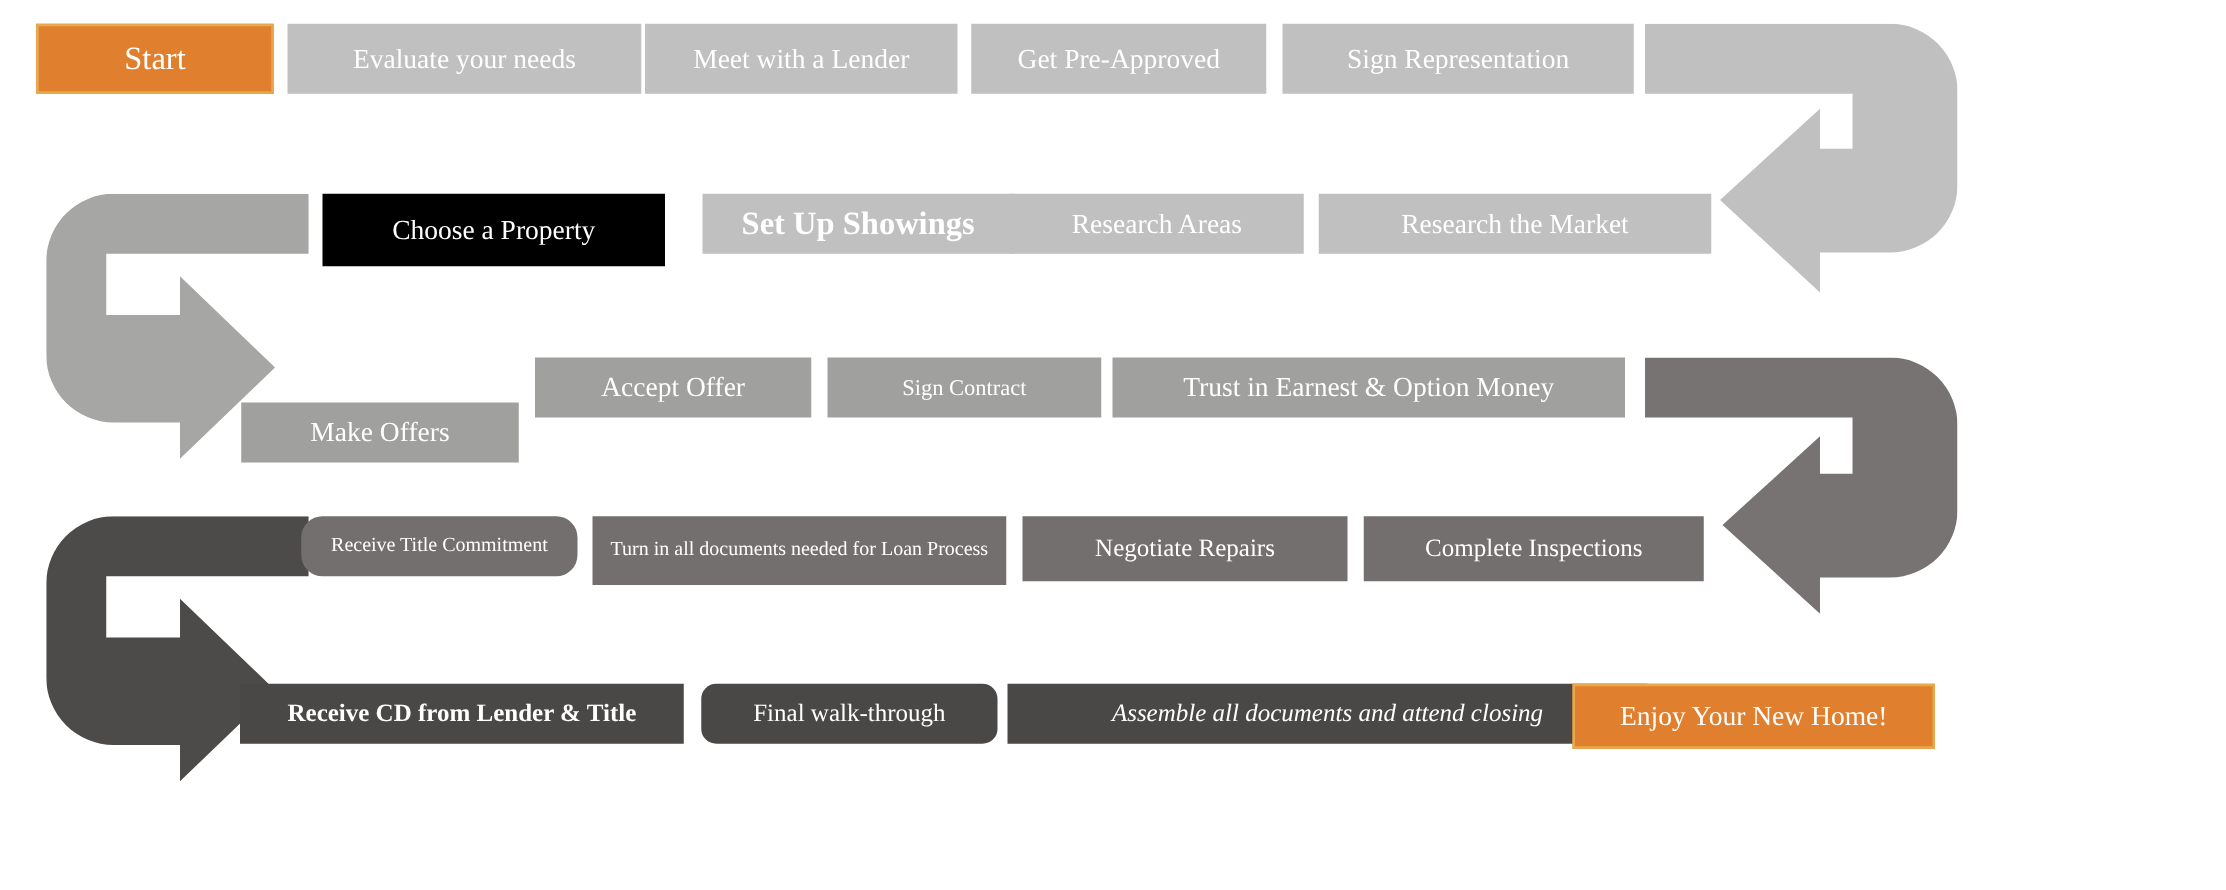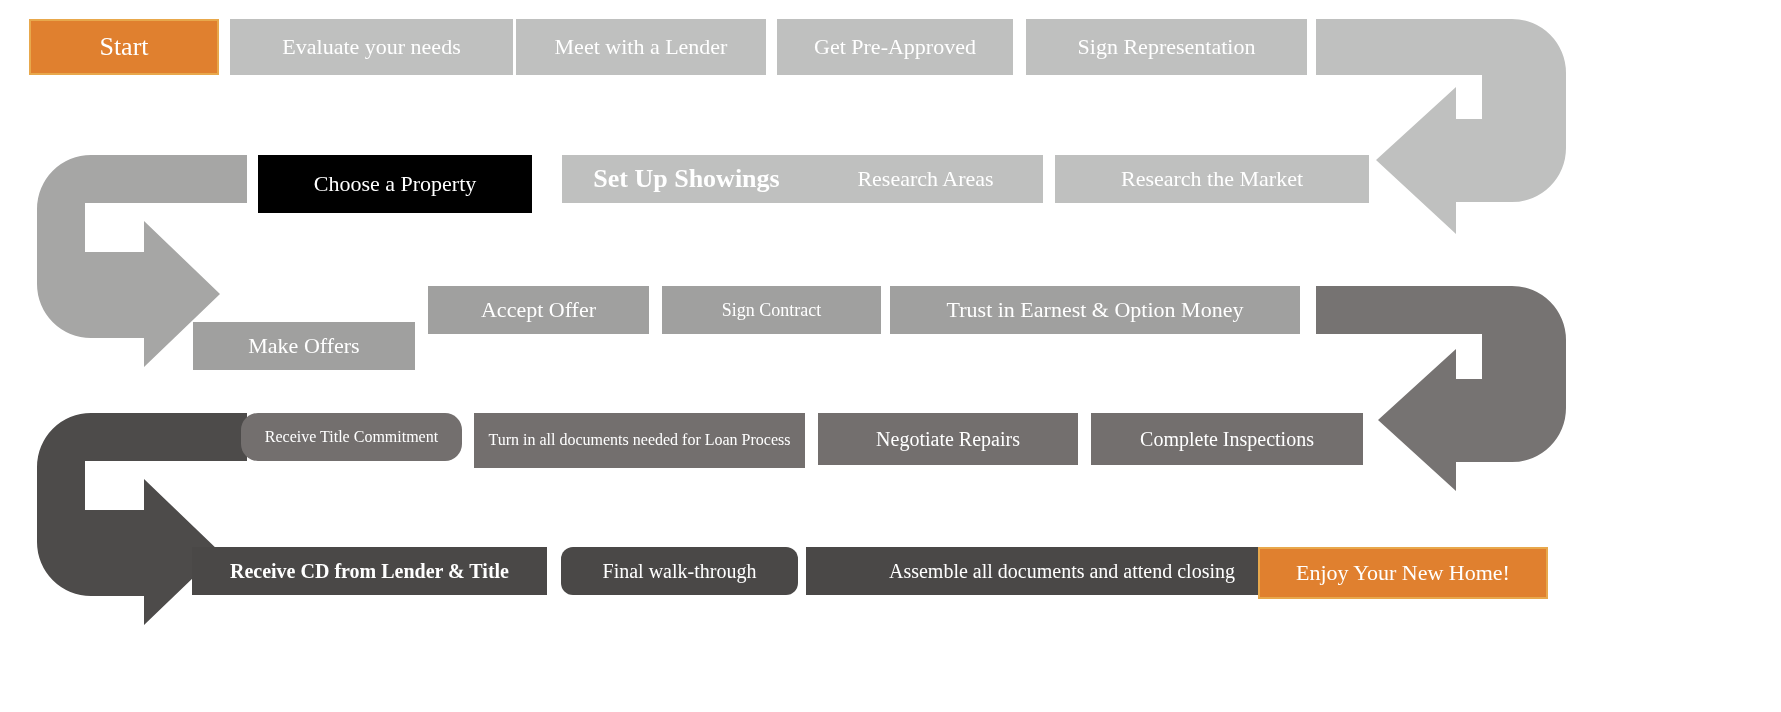--- a/index.html
+++ b/index.html
@@ -79,16 +79,16 @@
   <div class="box" style="left: 662px; top: 286px; width: 219px; height: 48px; background: rgb(160, 160, 159); font-size: 18px; color: rgb(255, 255, 255);">Sign Contract</div>
   <div class="box" style="left: 890px; top: 286px; width: 410px; height: 48px; background: rgb(160, 160, 159); font-size: 22px; color: rgb(255, 255, 255);">Trust in Earnest &amp; Option Money</div>
 
   <div class="box" style="left: 241px; top: 413px; width: 221px; height: 48px; background: rgb(115, 111, 110); font-size: 16px; color: rgb(255, 255, 255); border-radius: 17px;">Receive Title Commitment</div>
   <div class="box" style="left: 474px; top: 413px; width: 331px; height: 55px; background: rgb(115, 111, 110); font-size: 16px; color: rgb(255, 255, 255);">Turn in all documents needed for Loan Process</div>
   <div class="box" style="left: 818px; top: 413px; width: 260px; height: 52px; background: rgb(115, 111, 110); font-size: 20px; color: rgb(255, 255, 255);">Negotiate Repairs</div>
   <div class="box" style="left: 1091px; top: 413px; width: 272px; height: 52px; background: rgb(115, 111, 110); font-size: 20px; color: rgb(255, 255, 255);">Complete Inspections</div>
 
   <div class="box" style="left: 192px; top: 547px; width: 355px; height: 48px; background: rgb(74, 72, 71); font-size: 20px; color: rgb(255, 255, 255); font-weight: bold;">Receive CD from Lender &amp; Title</div>
   <div class="box" style="left: 561px; top: 547px; width: 237px; height: 48px; background: rgb(74, 72, 71); font-size: 20px; color: rgb(255, 255, 255); border-radius: 12px;">Final walk-through</div>
-  <div class="box" style="left: 806px; top: 547px; width: 512px; height: 48px; background: rgb(74, 72, 71); font-size: 20px; color: rgb(255, 255, 255);">Assemble all documents and attend closing</div>
+  <div class="box" style="left: 806px; top: 547px; width: 512px; height: 48px; background: rgb(74, 72, 71); font-size: 20px; color: rgb(255, 255, 255); font-style: italic;">Assemble all documents and attend closing</div>
   <div class="box" style="left: 1258px; top: 547px; width: 290px; height: 52px; background: rgb(224, 128, 47); font-size: 22px; color: rgb(255, 255, 255); border: 2px solid rgb(232, 168, 76);">Enjoy Your New Home!</div>
 
 </div>
 
 </body></html>

